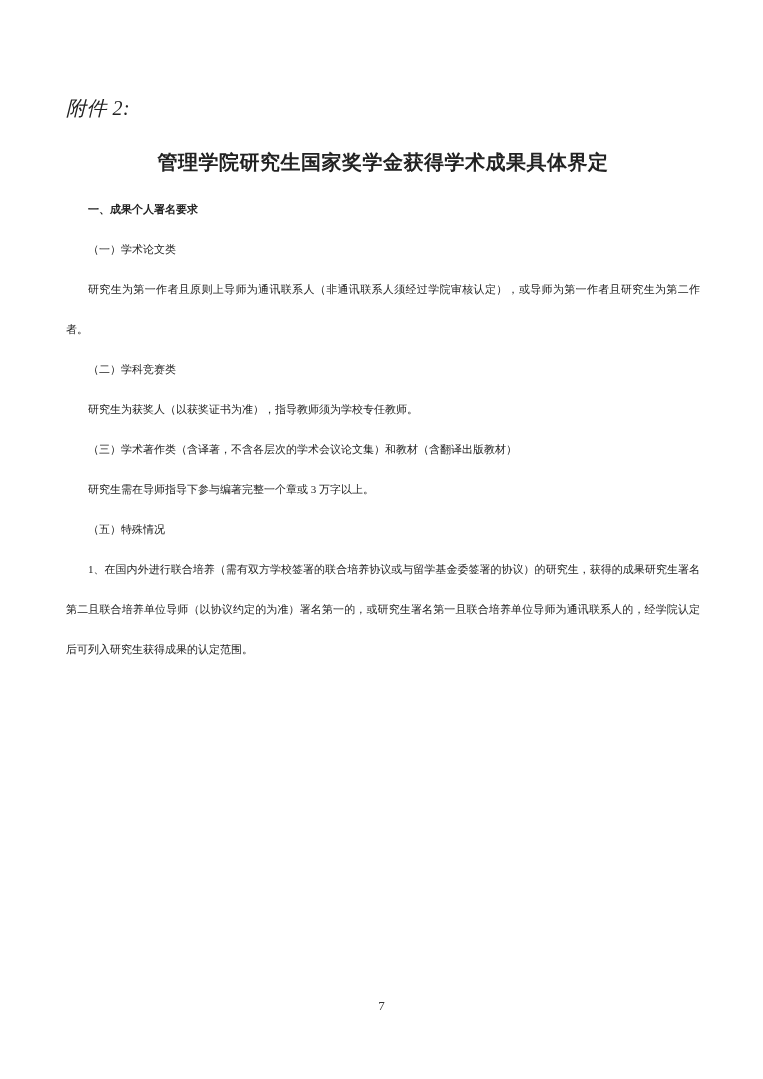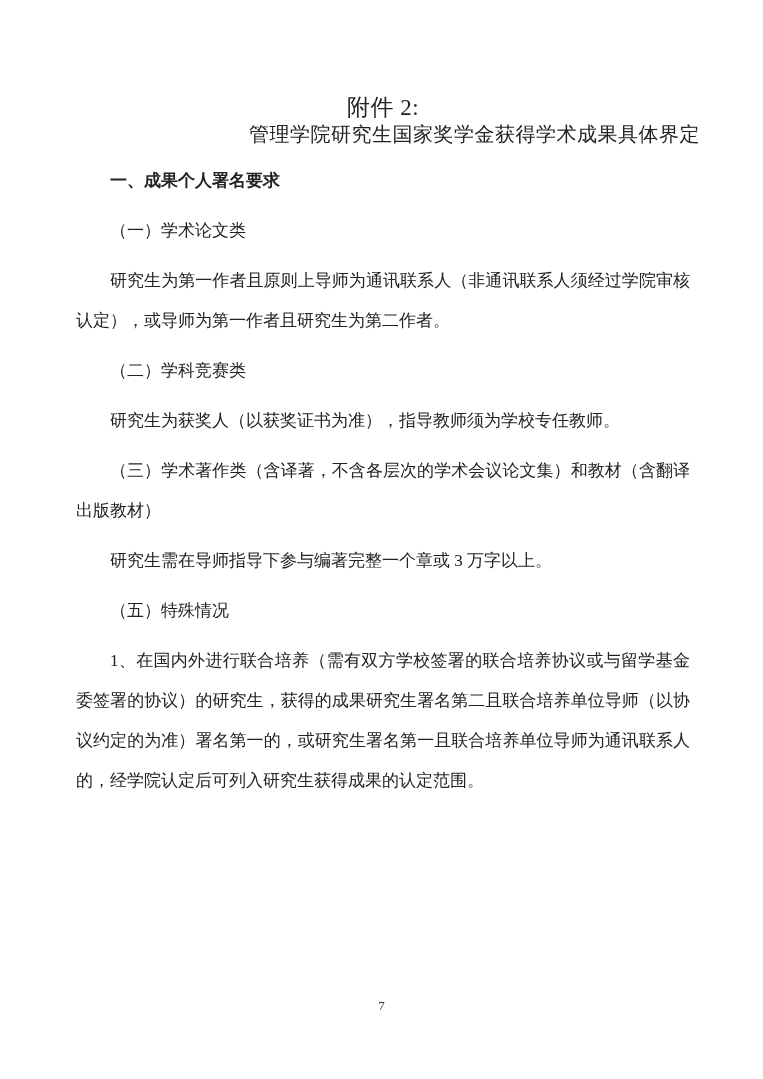--- a/index.html
+++ b/index.html
@@ -15,39 +15,40 @@
     color: #222222;
     font-family: "Liberation Serif", "DejaVu Serif", serif;
     overflow: hidden;
     box-sizing: border-box;
   }
   .content {
     padding: 97px 63px 0 66px;
     box-sizing: border-box;
   }
   .attachment-label {
-    font-size: 23px;
+    font-size: 20px;
     line-height: 22px;
-    text-align: center;
+    text-align: left;
     letter-spacing: 0.5px;
+    font-style: italic;
   }
   .doc-title {
-    margin-top: 2px;
+    margin-top: 30px;
     font-size: 20px;
-    font-weight: 400;
+    font-weight: 700;
     line-height: 26px;
-    text-align: right;
+    text-align: center;
     letter-spacing: 0.5px;
   }
   .body-text {
     margin-top: 14px;
   }
   .body-text p {
-    margin: 10px;
-    font-size: 17px;
+    margin: 0;
+    font-size: 11px;
     line-height: 40px;
     text-indent: 2em;
     text-align: justify;
     text-justify: inter-character;
     word-break: normal;
     overflow-wrap: break-word;
   }
   .section-heading {
     font-weight: 700;
   }

